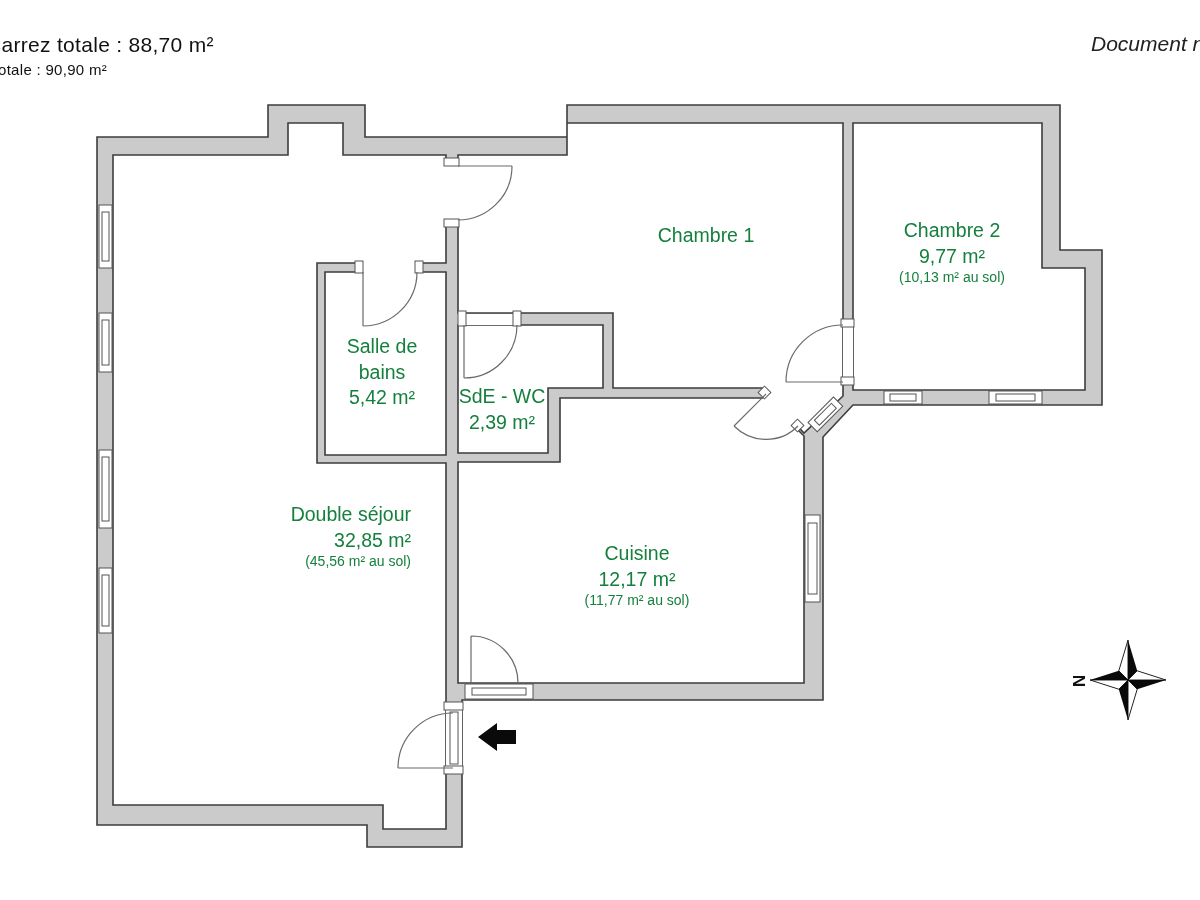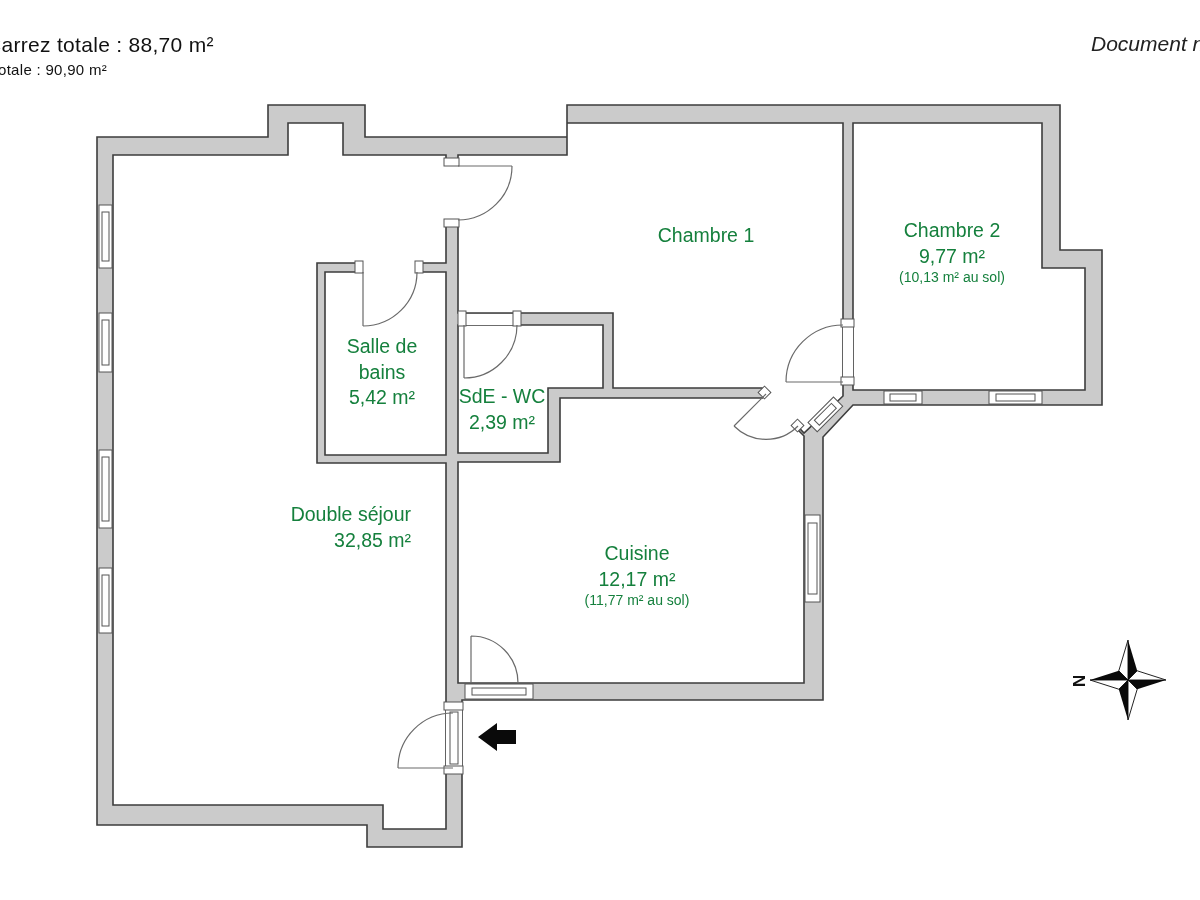--- a/index.html
+++ b/index.html
@@ -161,20 +161,21 @@
     <polygon points="1128,720 1137.2,689.2 1128,680" fill="#fff" stroke="#0a0a0a" stroke-width="0.9"></polygon>
     <polygon points="1090,680 1118.8,670.8 1128,680" fill="#0a0a0a"></polygon>
     <polygon points="1090,680 1118.8,689.2 1128,680" fill="#fff" stroke="#0a0a0a" stroke-width="0.9"></polygon>
     <text x="1078" y="686" font-size="17" font-weight="600" fill="#111" text-anchor="middle" transform="rotate(90 1078 681)">N</text>
   </g>
 </svg>
 
 <div class="room-label" style="left:151px;top:502px;width:260px;text-align:right;">
   <span class="main">Double séjour</span>
   <span class="main">32,85 m²</span>
+  <span class="sub">(45,56 m² au sol)</span>
 </div>
 
 <div class="room-label" style="left:537px;top:517px;width:200px;margin-top:24px;">
   <span class="main">Cuisine</span>
   <span class="main">12,17 m²</span>
   <span class="sub">(11,77 m² au sol)</span>
 </div>
 
 <div class="room-label" style="left:606px;top:223px;width:200px;">
   <span class="main">Chambre 1</span>

